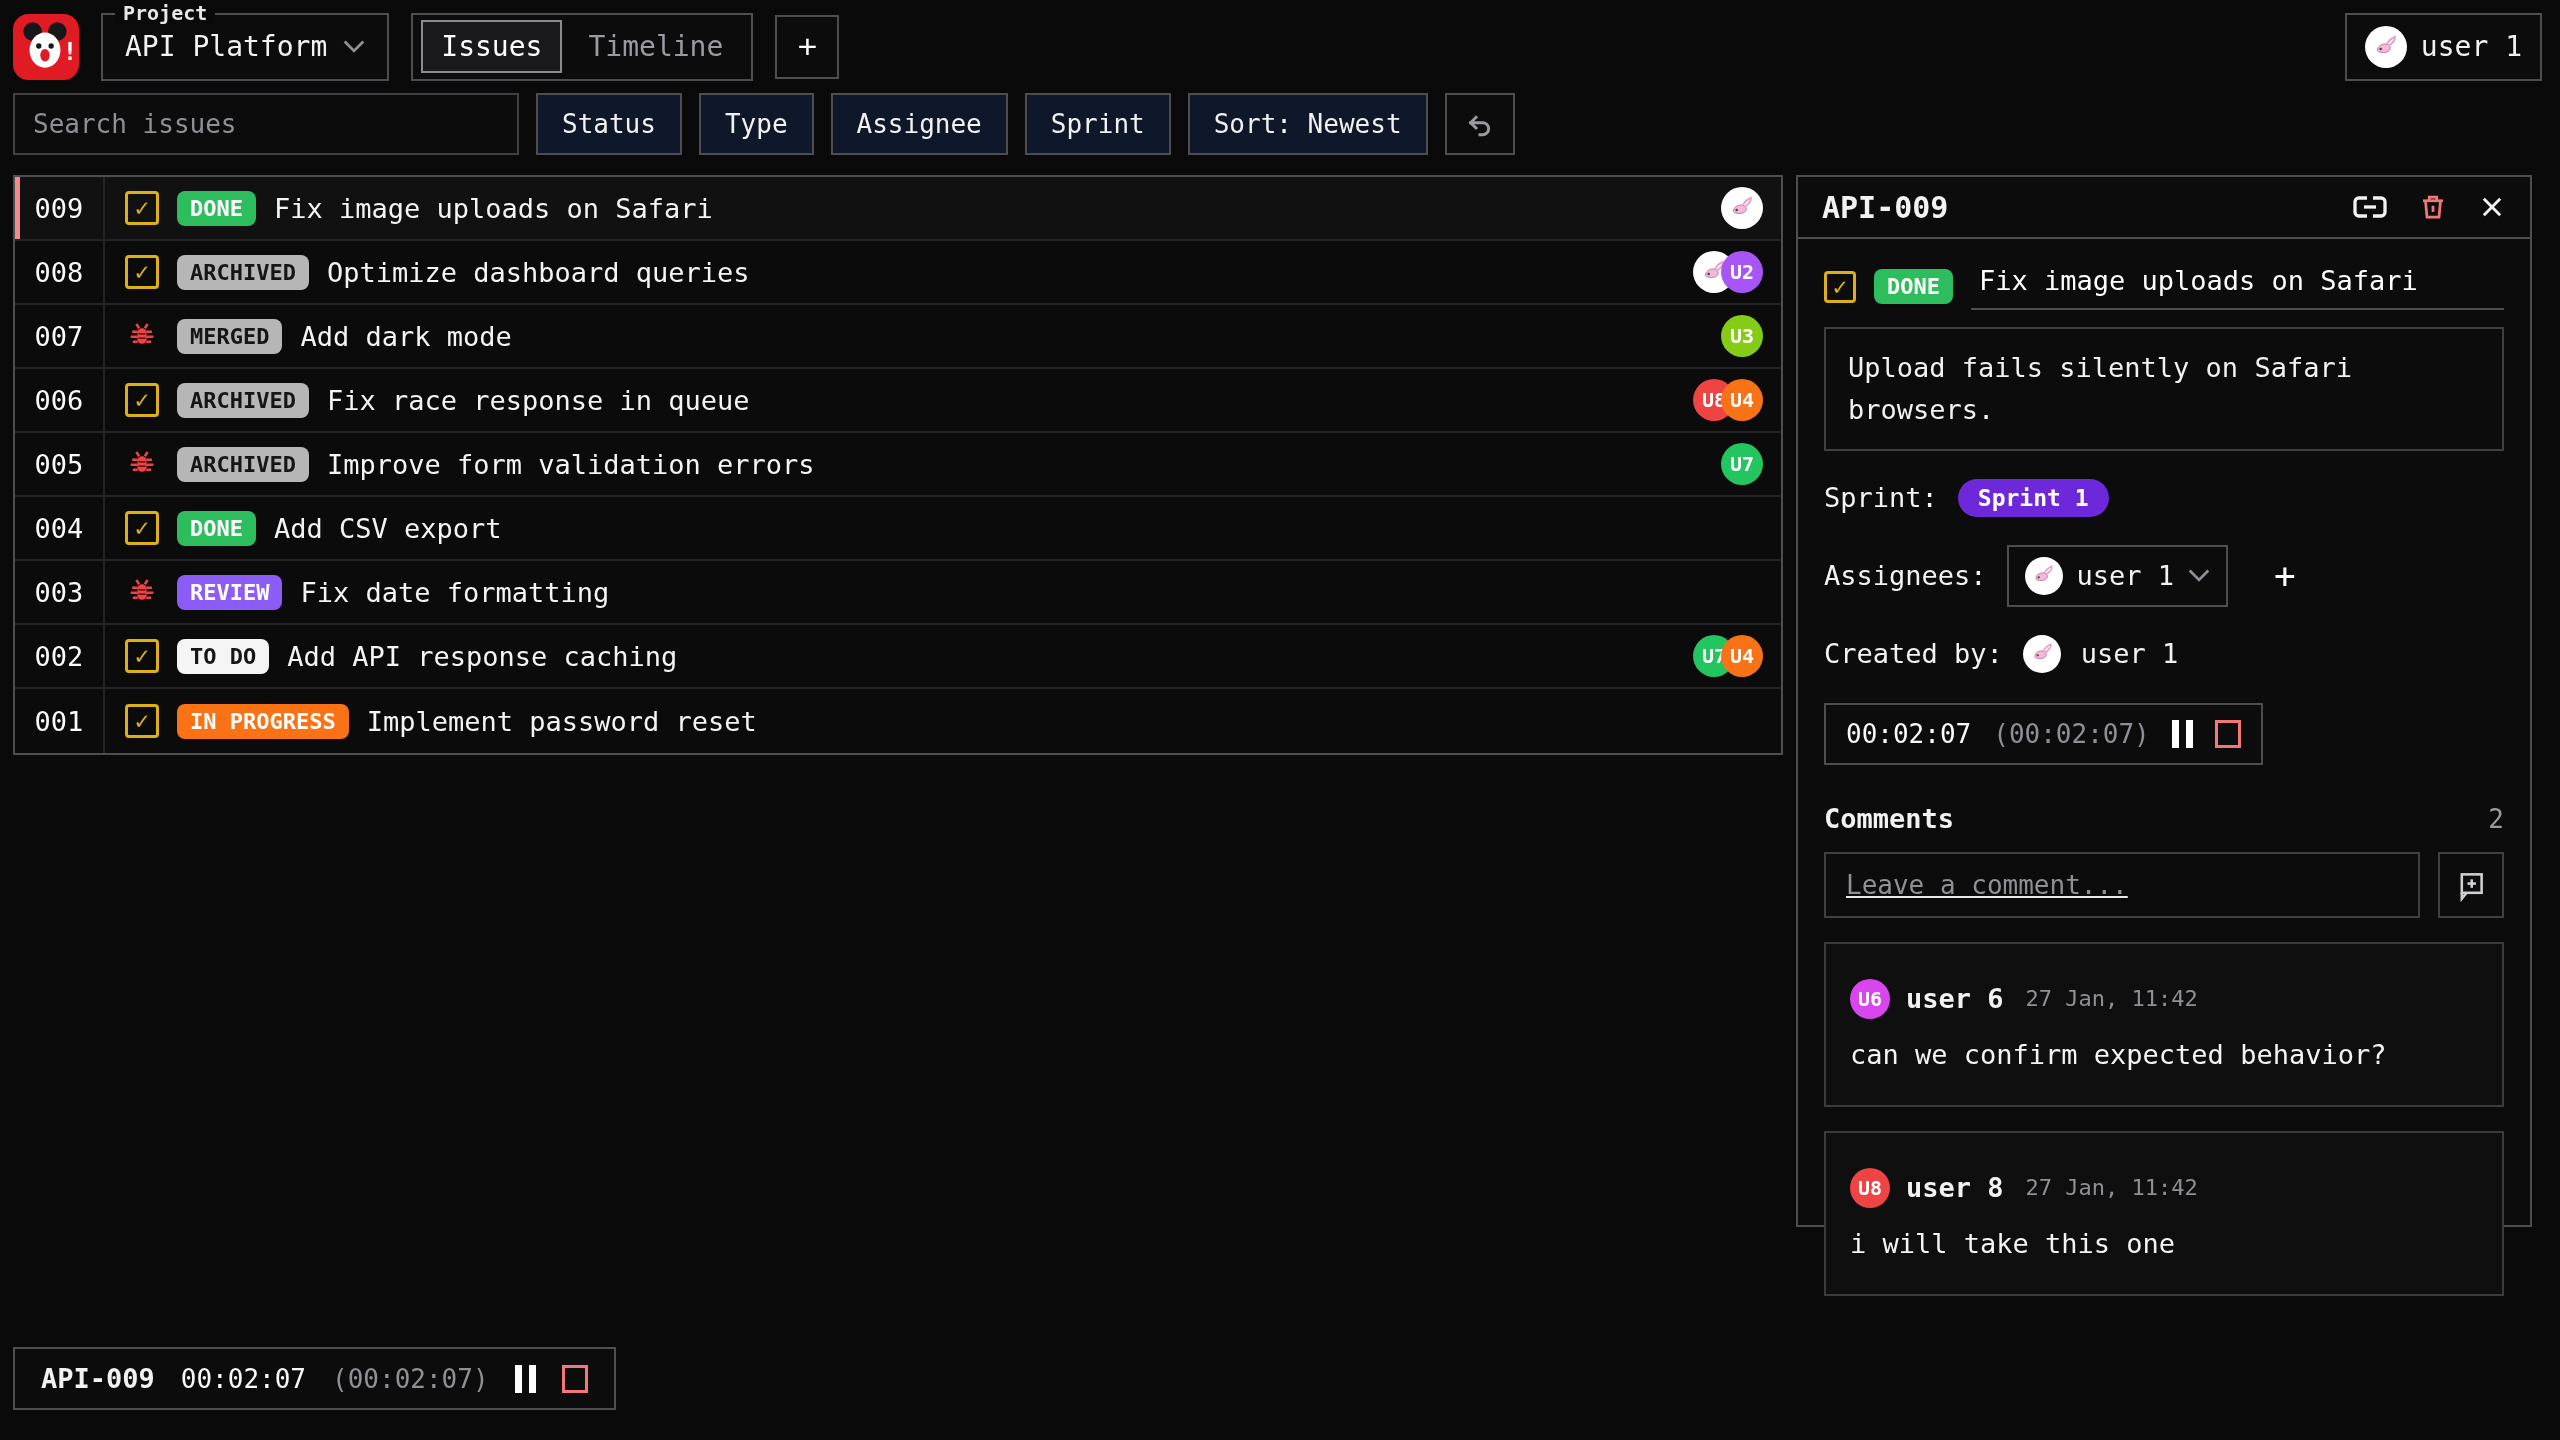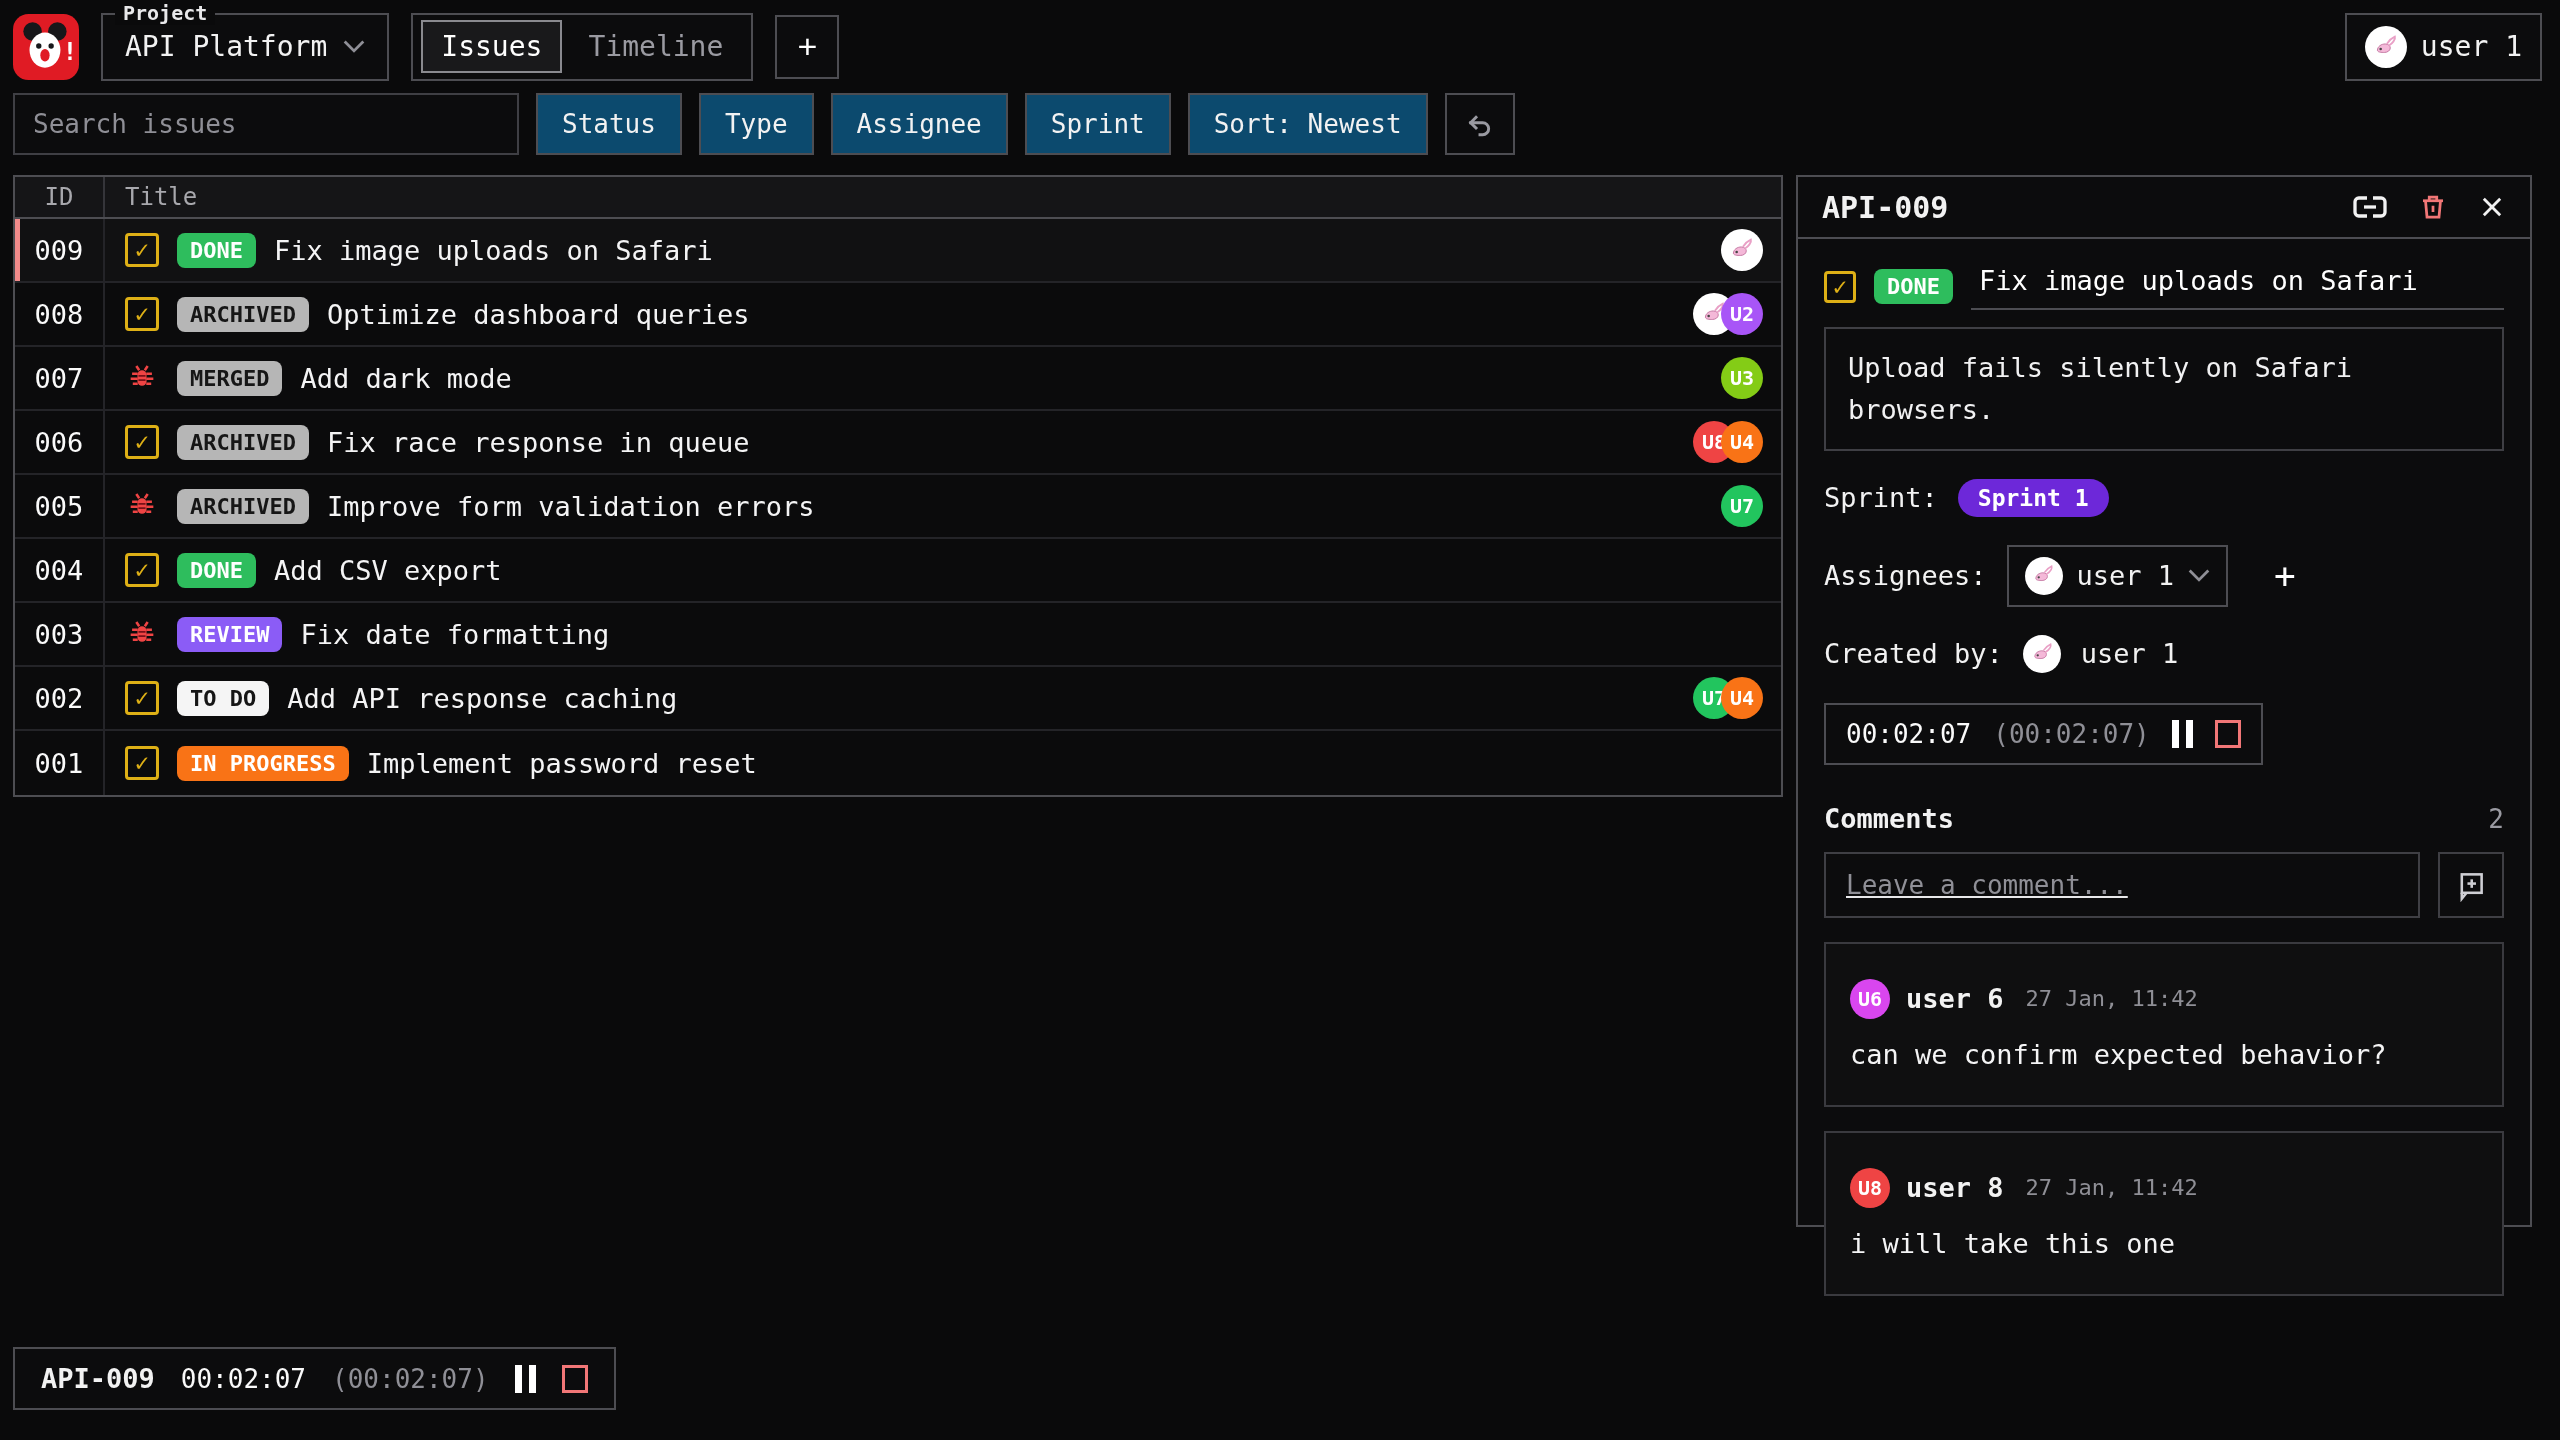--- a/index.html
+++ b/index.html
@@ -30,21 +30,21 @@
     color:#fff; flex:0 0 auto; }
   .avatar.mew { background:#ffffff; }
   .avatar.mew svg { width:70%; height:70%; }
 
   
   .filterbar { position:absolute; left:13px; top:93px; width:2534px; height:62px;
     display:flex; align-items:stretch; gap:17px; }
   .search { width:506px; background:#0c0c0d; border:2px solid #3f3f44; color:#e8e8ea;
     font-size:26px; padding:0 18px; font-family:inherit; outline:none; }
   .search::placeholder { color:#8f8f96; }
-  .fbtn { border:2px solid #4d4d52; background:#0c4a6e; color:#f2f2f2; font-size:26px;
+  .fbtn { border:2px solid #4d4d52; background:#0f172a; color:#f2f2f2; font-size:26px;
     padding:0 24px; font-family:inherit; cursor:pointer; }
   .iconbtn { border:2px solid #4d4d52; background:#0c0c0d; width:70px;
     display:flex; align-items:center; justify-content:center; cursor:pointer; }
 
   
   .table { position:absolute; left:13px; top:175px; width:1770px;
     border:2px solid #4d4d52; background:#0b0b0c; }
   .thead { display:grid; grid-template-columns:90px 1fr; height:42px; background:#151517;
     border-bottom:2px solid #4d4d52; color:#a8a8ad; font-size:24px; }
   .thead .hid { display:flex; align-items:center; justify-content:center; border-right:2px solid #35353a; }
@@ -176,24 +176,20 @@
   <button class="fbtn">Sort: Newest</button>
   <div class="iconbtn">
     <svg width="32" height="32" viewBox="0 0 24 24" fill="none" stroke="#9a9aa1" stroke-width="2.2" stroke-linecap="square">
       <path d="M9 15l-4-4 4-4"></path>
         <path d="M5 11h9a4.5 4.5 0 0 1 0 9h-2"></path>
     </svg>
   </div>
 </div>
 
 <div class="table">
-  <div class="thead">
-    <div class="hid">ID</div>
-    <div class="htitle">Title</div>
-  </div>
   <div>
   <div class="trow selected">
     <div class="cell-id">
       <span>009</span>
     </div>
     <div class="cell-title">
       <span class="type-icon task">✓</span>
       <span class="badge" style="background: rgb(46, 189, 93); color: rgb(255, 255, 255);">DONE</span>
       <span class="ititle">Fix image uploads on Safari</span>
       <span class="avatars">

